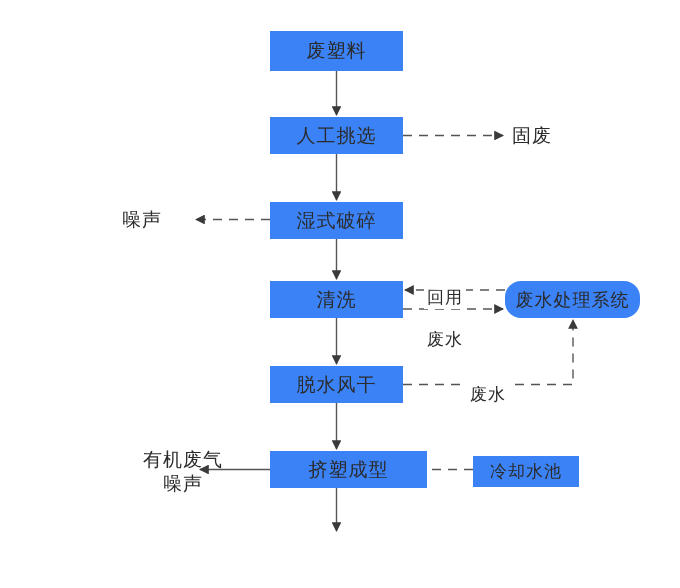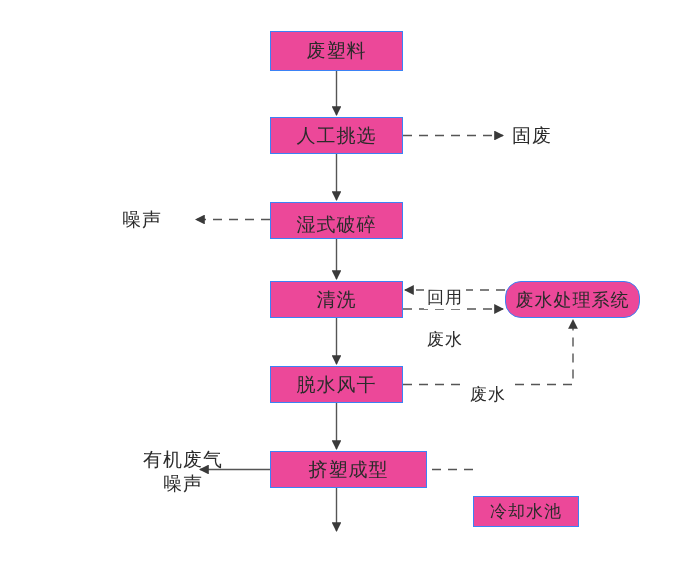--- a/index.html
+++ b/index.html
@@ -13,22 +13,22 @@
   #canvas {
     position: relative;
     width: 680px;
     height: 588px;
     background: #ffffff;
     overflow: hidden;
   }
   .proc-box {
     position: absolute;
     box-sizing: border-box;
-    border: 1px solid #3b82f6;
-    background: #ec4899;
+    border: 6px solid #3b82f6;
+    background: #3b82f6;
     display: flex;
     align-items: center;
     justify-content: center;
     color: #2b2b2b;
     font-size: 19px;
     letter-spacing: 1px;
     white-space: nowrap;
   }
   .label-text {
     position: absolute;
@@ -93,42 +93,42 @@
   </svg>
 
   <div class="proc-box" style="left:270px; top:31px; width:133px; height:40px;">
     <span>废塑料</span>
   </div>
 
   <div class="proc-box" style="left:270px; top:117px; width:133px; height:37px;text-align:right;">
     <span>人工挑选</span>
   </div>
 
-  <div class="proc-box" style="left:270px; top:202px; width:133px; height:37px;align-items:flex-end;">
+  <div class="proc-box" style="left:270px; top:202px; width:133px; height:37px;">
     <span>湿式破碎</span>
   </div>
 
   <div class="proc-box" style="left:270px; top:281px; width:133px; height:37px;">
     <span>清洗</span>
   </div>
 
   <div class="proc-box" style="left:270px; top:366px; width:133px; height:37px;">
     <span>脱水风干</span>
   </div>
 
   <div class="proc-box" style="left:270px; top:451px; width:157px; height:37px;">
     <span>挤塑成型</span>
   </div>
 
 
   <div class="proc-box" style="left:505px; top:281px; width:135px; height:37px; font-size:18px;border-radius:16px;">
     <span>废水处理系统</span>
   </div>
 
-  <div class="proc-box" style="left:473px; top:456px; width:106px; height:31px; font-size:17px;margin-top:40px;">
+  <div class="proc-box" style="left:473px; top:456px; width:106px; height:31px; font-size:17px;">
     <span>冷却水池</span>
   </div>
 
   <div class="label-text" style="left:512px; top:124px;">
     <div>固废</div>
   </div>
 
   <div class="label-text" style="left:122px; top:208px;">
     <div>噪声</div>
   </div>

